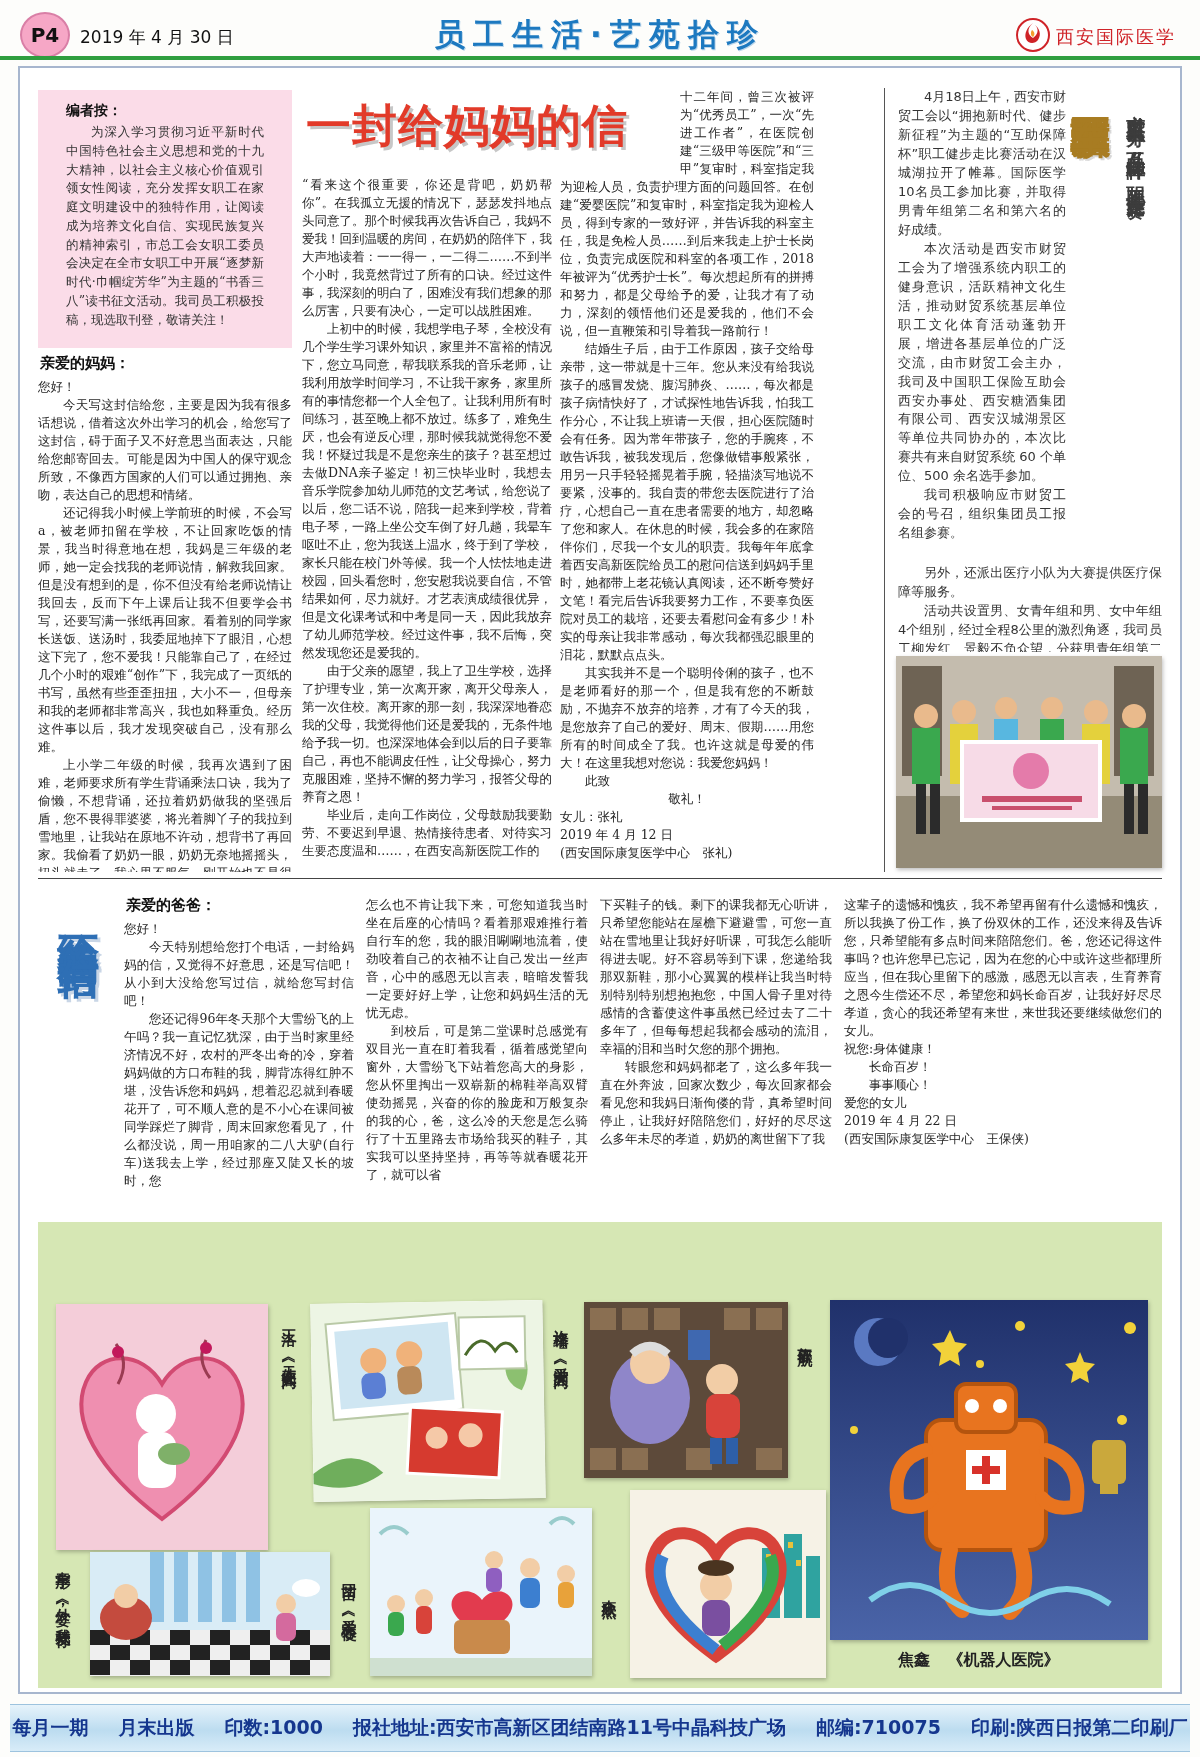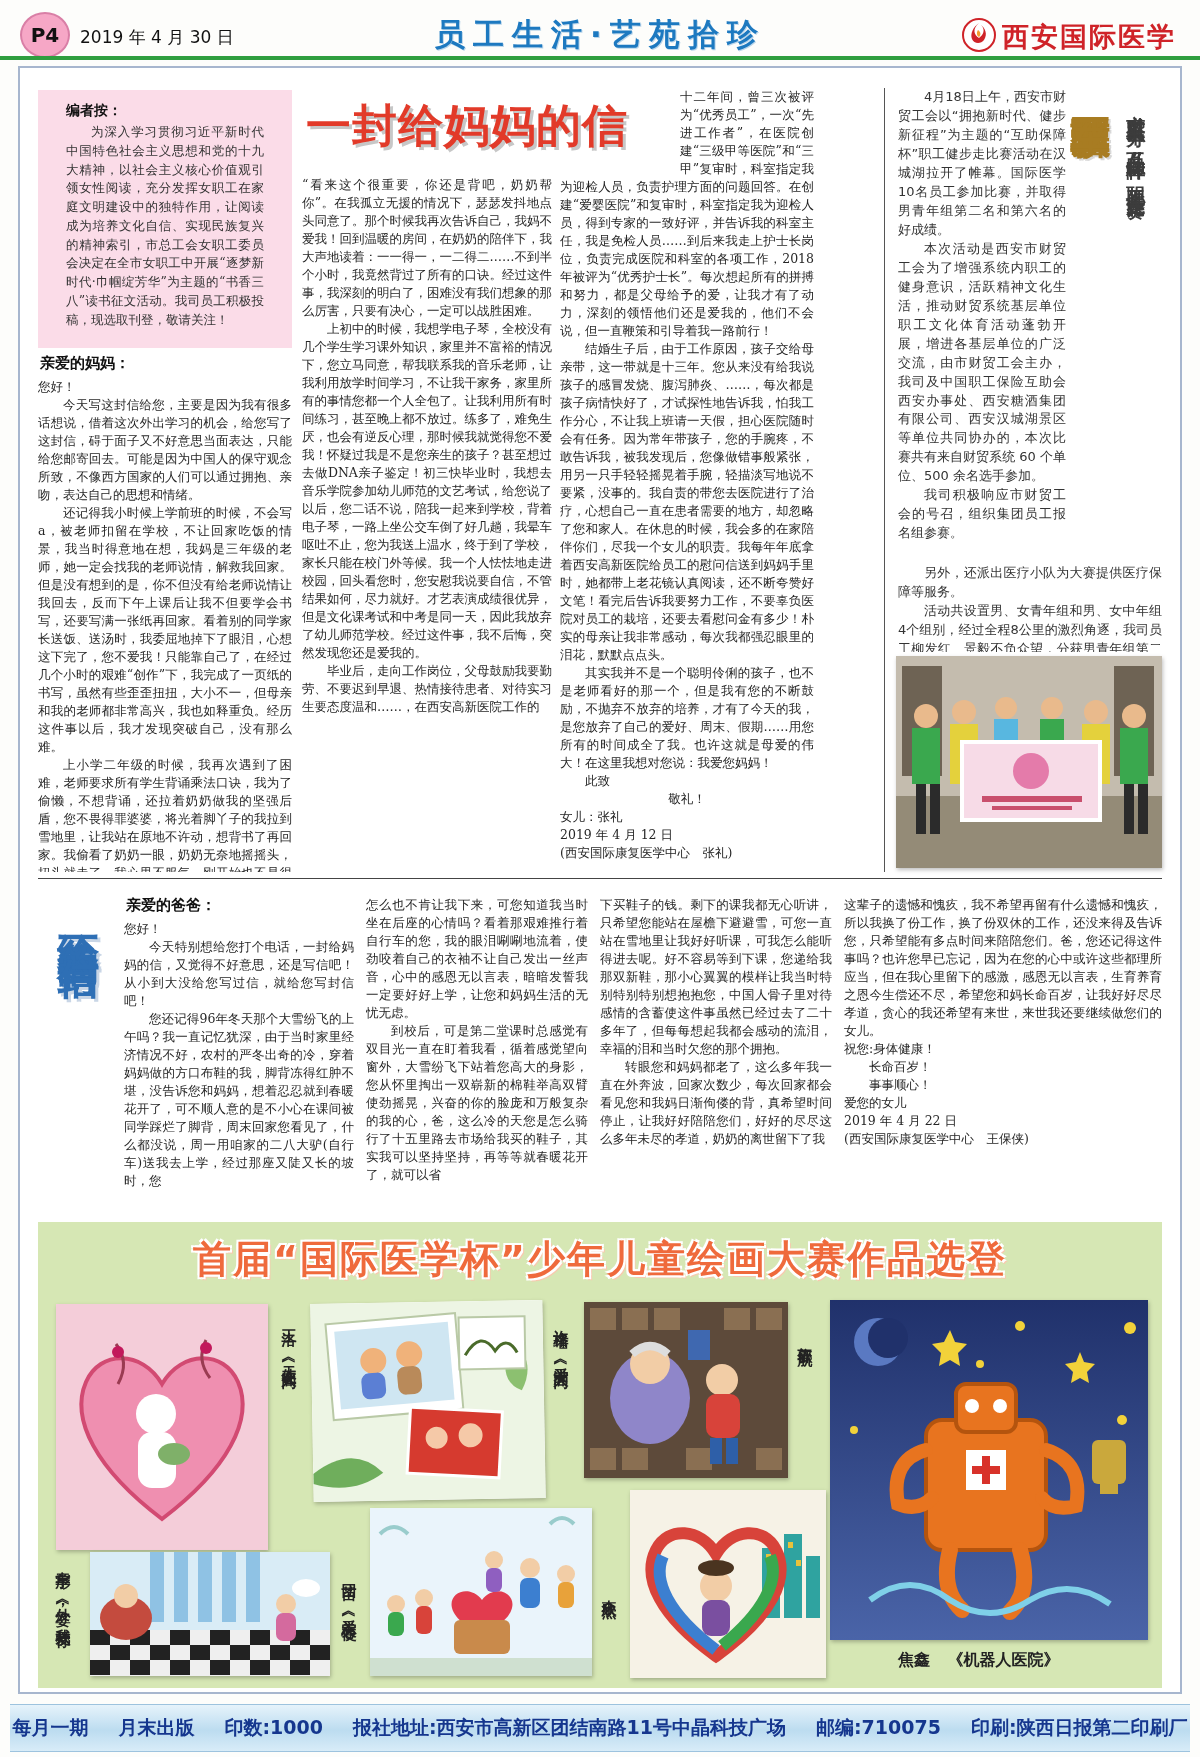--- a/index.html
+++ b/index.html
@@ -8,21 +8,21 @@
   .abs{position:absolute;}
   
   .hdr-badge{left:20px;top:12px;width:46px;height:42px;background:#f6a7c6;
     border:2px solid #d97fa6;border-radius:50%;display:flex;align-items:center;justify-content:center;
     font-family:"DejaVu Sans",sans-serif;font-weight:900;font-size:20px;color:#111;}
   .hdr-date{left:80px;top:26px;font-family:"DejaVu Sans",sans-serif;font-size:17px;color:#111;}
   .hdr-title{left:0;top:14px;width:1200px;text-align:center;color:#1d79c0;font-weight:900;
     font-size:31px;letter-spacing:8px;font-family:"DejaVu Sans",sans-serif;
     text-shadow:1px 1px 0 #bcd6ea;}
   .hdr-brand{right:24px;top:18px;display:flex;align-items:center;gap:6px;}
-  .hdr-brand-text{color:#cf2328;font-weight:700;font-size:27px;letter-spacing:2px;
+  .hdr-brand-text{color:#cf2328;font-weight:400;font-size:18px;letter-spacing:2px;
     font-family:"DejaVu Sans",sans-serif;}
   .green-rule{left:0;top:56px;width:1200px;height:4px;background:#2f9e3f;}
   
   .frame{left:18px;top:66px;width:1160px;height:1624px;border:2px solid #a7b6ce;background:#fff;}
   
   .col{font-size:12.5px;line-height:1.44;color:#262626;text-align:justify;overflow:hidden;}
   .col p{margin:0;text-indent:2em;}
   .col p.noindent{text-indent:0;}
   .col p.right{text-indent:0;text-align:left;padding-right:10px;}
   .col p.center{text-indent:0;text-align:center;}
@@ -105,20 +105,21 @@
 <div class="abs col" style="left:38px;top:378px;width:254px;height:494px;">
     <p class="noindent">您好！</p>
     <p>今天写这封信给您，主要是因为我有很多话想说，借着这次外出学习的机会，给您写了这封信，碍于面子又不好意思当面表达，只能给您邮寄回去。可能是因为中国人的保守观念所致，不像西方国家的人们可以通过拥抱、亲吻，表达自己的思想和情绪。</p>
     <p>还记得我小时候上学前班的时候，不会写a，被老师扣留在学校，不让回家吃饭的情景，我当时得意地在想，我妈是三年级的老师，她一定会找我的老师说情，解救我回家。但是没有想到的是，你不但没有给老师说情让我回去，反而下午上课后让我不但要学会书写，还要写满一张纸再回家。看着别的同学家长送饭、送汤时，我委屈地掉下了眼泪，心想这下完了，您不爱我！只能靠自己了，在经过几个小时的艰难“创作”下，我完成了一页纸的书写，虽然有些歪歪扭扭，大小不一，但母亲和我的老师都非常高兴，我也如释重负。经历这件事以后，我才发现突破自己，没有那么难。</p>
     <p>上小学二年级的时候，我再次遇到了困难，老师要求所有学生背诵乘法口诀，我为了偷懒，不想背诵，还拉着奶奶做我的坚强后盾，您不畏得罪婆婆，将光着脚丫子的我拉到雪地里，让我站在原地不许动，想背书了再回家。我偷看了奶奶一眼，奶奶无奈地摇摇头，扭头就走了。我心里不服气，刚开始也不是很冷，心想我就是不背，过一会奶奶肯定会解救我。十分钟后，奶奶果然出来了，问我妈说：“不背不行吗”？我妈说：“不行”。奶奶劝我说：</p>
   </div>
 
 <div class="abs col" style="left:302px;top:176px;width:250px;height:698px;">
     <p class="noindent">“看来这个很重要，你还是背吧，奶奶帮你”。在我孤立无援的情况下，瑟瑟发抖地点头同意了。那个时候我再次告诉自己，我妈不爱我！回到温暖的房间，在奶奶的陪伴下，我大声地读着：一一得一，一二得二……不到半个小时，我竟然背过了所有的口诀。经过这件事，我深刻的明白了，困难没有我们想象的那么厉害，只要有决心，一定可以战胜困难。</p>
     <p>上初中的时候，我想学电子琴，全校没有几个学生学习课外知识，家里并不富裕的情况下，您立马同意，帮我联系我的音乐老师，让我利用放学时间学习，不让我干家务，家里所有的事情您都一个人全包了。让我利用所有时间练习，甚至晚上都不放过。练多了，难免生厌，也会有逆反心理，那时候我就觉得您不爱我！怀疑过我是不是您亲生的孩子？甚至想过去做DNA亲子鉴定！初三快毕业时，我想去音乐学院参加幼儿师范的文艺考试，给您说了以后，您二话不说，陪我一起来到学校，背着电子琴，一路上坐公交车倒了好几趟，我晕车呕吐不止，您为我送上温水，终于到了学校，家长只能在校门外等候。我一个人怯怯地走进校园，回头看您时，您安慰我说要自信，不管结果如何，尽力就好。才艺表演成绩很优异，但是文化课考试和中考是同一天，因此我放弃了幼儿师范学校。经过这件事，我不后悔，突然发现您还是爱我的。</p>
+    <p>由于父亲的愿望，我上了卫生学校，选择了护理专业，第一次离开家，离开父母亲人，第一次住校。离开家的那一刻，我深深地眷恋我的父母，我觉得他们还是爱我的，无条件地给予我一切。也深深地体会到以后的日子要靠自己，再也不能调皮任性，让父母操心，努力克服困难，坚持不懈的努力学习，报答父母的养育之恩！</p>
     <p>毕业后，走向工作岗位，父母鼓励我要勤劳、不要迟到早退、热情接待患者、对待实习生要态度温和……，在西安高新医院工作的</p>
   </div>
 
 <div class="abs col" style="left:560px;top:88px;width:254px;height:786px;">
   <div style="float:left;width:120px;height:86px;"></div>
   <span><p class="noindent">十二年间，曾三次被评为“优秀员工”，一次“先进工作者”，在医院创建“三级甲等医院”和“三甲”复审时，科室指定我为迎检人员，负责护理方面的问题回答。在创建“爱婴医院”和复审时，科室指定我为迎检人员，得到专家的一致好评，并告诉我的科室主任，我是免检人员……到后来我走上护士长岗位，负责完成医院和科室的各项工作，2018年被评为“优秀护士长”。每次想起所有的拼搏和努力，都是父母给予的爱，让我才有了动力，深刻的领悟他们还是爱我的，他们不会说，但一直鞭策和引导着我一路前行！</p><p>结婚生子后，由于工作原因，孩子交给母亲带，这一带就是十三年。您从来没有给我说孩子的感冒发烧、腹泻肺炎、……，每次都是孩子病情快好了，才试探性地告诉我，怕我工作分心，不让我上班请一天假，担心医院随时会有任务。因为常年带孩子，您的手腕疼，不敢告诉我，被我发现后，您像做错事般紧张，用另一只手轻轻摇晃着手腕，轻描淡写地说不要紧，没事的。我自责的带您去医院进行了治疗，心想自己一直在患者需要的地方，却忽略了您和家人。在休息的时候，我会多的在家陪伴你们，尽我一个女儿的职责。我每年年底拿着西安高新医院给员工的慰问信送到妈妈手里时，她都带上老花镜认真阅读，还不断夸赞好文笔！看完后告诉我要努力工作，不要辜负医院对员工的栽培，还要去看慰问金有多少！朴实的母亲让我非常感动，每次我都强忍眼里的泪花，默默点点头。</p><p>其实我并不是一个聪明伶俐的孩子，也不是老师看好的那一个，但是我有您的不断鼓励，不抛弃不放弃的培养，才有了今天的我，是您放弃了自己的爱好、周末、假期……用您所有的时间成全了我。也许这就是母爱的伟大！在这里我想对您说：我爱您妈妈！</p><p>此致</p><p class="center">敬礼！</p><p class="right">女儿：张礼</p><p class="right">2019 年 4 月 12 日</p><p class="right">(西安国际康复医学中心　张礼)</p></span>
 </div>
 
 <div class="abs vrule" style="left:884px;top:88px;height:784px;"></div>
 
@@ -194,21 +195,20 @@
     <p class="noindent">这辈子的遗憾和愧疚，我不希望再留有什么遗憾和愧疚，所以我换了份工作，换了份双休的工作，还没来得及告诉您，只希望能有多点时间来陪陪您们。爸，您还记得这件事吗？也许您早已忘记，因为在您的心中或许这些都理所应当，但在我心里留下的感激，感恩无以言表，生育养育之恩今生偿还不尽，希望您和妈长命百岁，让我好好尽尽孝道，贪心的我还希望有来世，来世我还要继续做您们的女儿。</p>
     <p class="noindent">祝您:身体健康！</p>
     <p class="noindent">　　长命百岁！</p>
     <p class="noindent">　　事事顺心！</p>
     <p class="right">爱您的女儿</p>
     <p class="right">2019 年 4 月 22 日</p>
     <p class="right">(西安国际康复医学中心　王保侠)</p>
   </div>
 
 <div class="abs gallery">
-  <div class="abs g-title">首届“国际医学杯”少年儿童绘画大赛作品选登</div>
 
   <div class="abs art" style="left:18px;top:82px;width:212px;height:246px;">
     <svg width="212" height="246" viewBox="0 0 212 246" preserveAspectRatio="none">
       <rect width="212" height="246" fill="#f4cdd9"></rect>
       <path d="M106 215 C40 165 14 115 30 78 C44 46 86 46 106 80 C126 46 168 46 182 78 C198 115 172 165 106 215 Z" fill="#ef8fb0" stroke="#d24a72" stroke-width="4"></path>
       <circle cx="100" cy="110" r="20" fill="#fff"></circle>
       <rect x="82" y="128" width="38" height="56" rx="14" fill="#fff"></rect>
       <ellipse cx="118" cy="150" rx="16" ry="11" fill="#7fb069"></ellipse>
       <path d="M60 40 q14 18 2 40 M150 36 q-10 20 4 38" stroke="#9a3b52" stroke-width="3" fill="none"></path>
       <circle cx="62" cy="48" r="6" fill="#c2185b"></circle>

